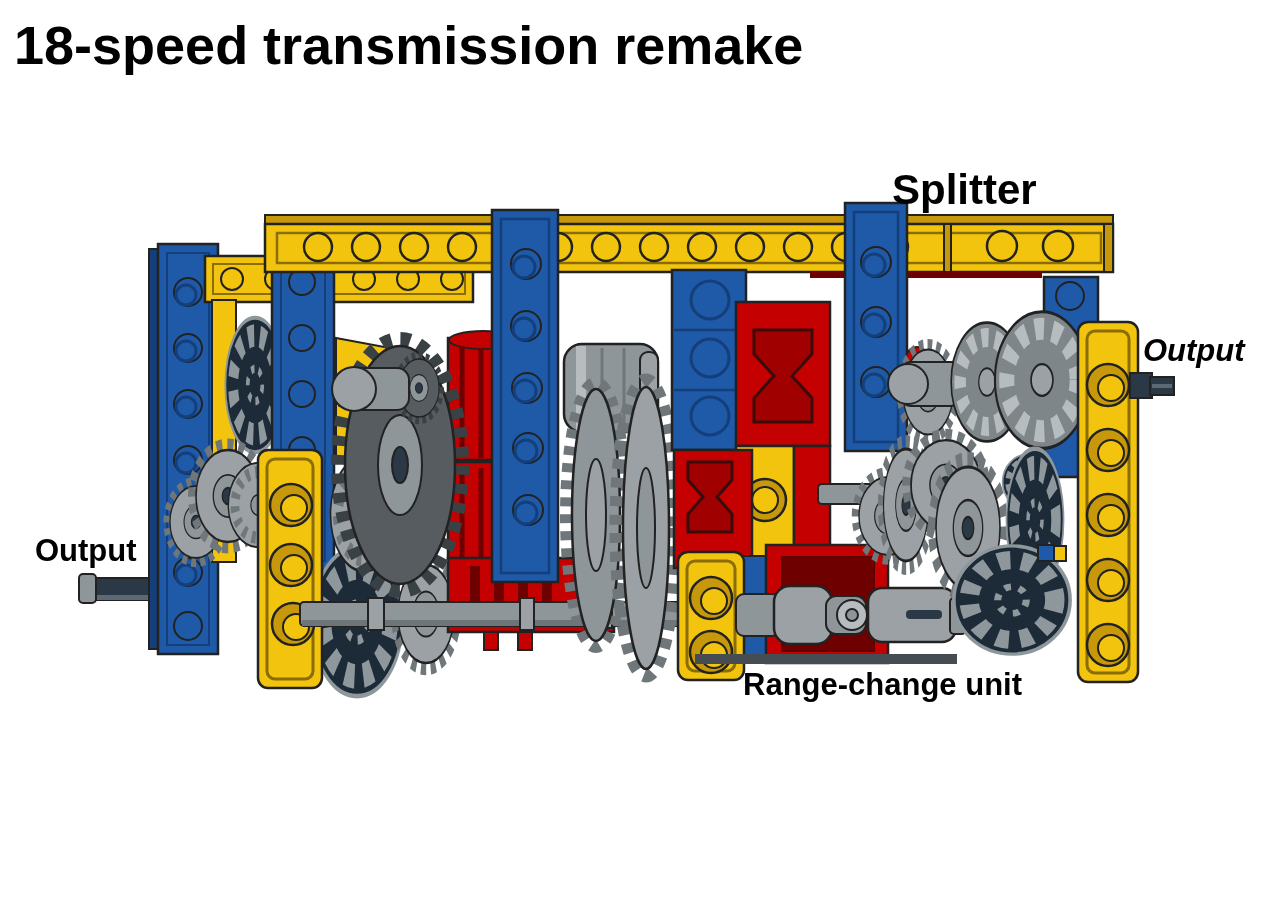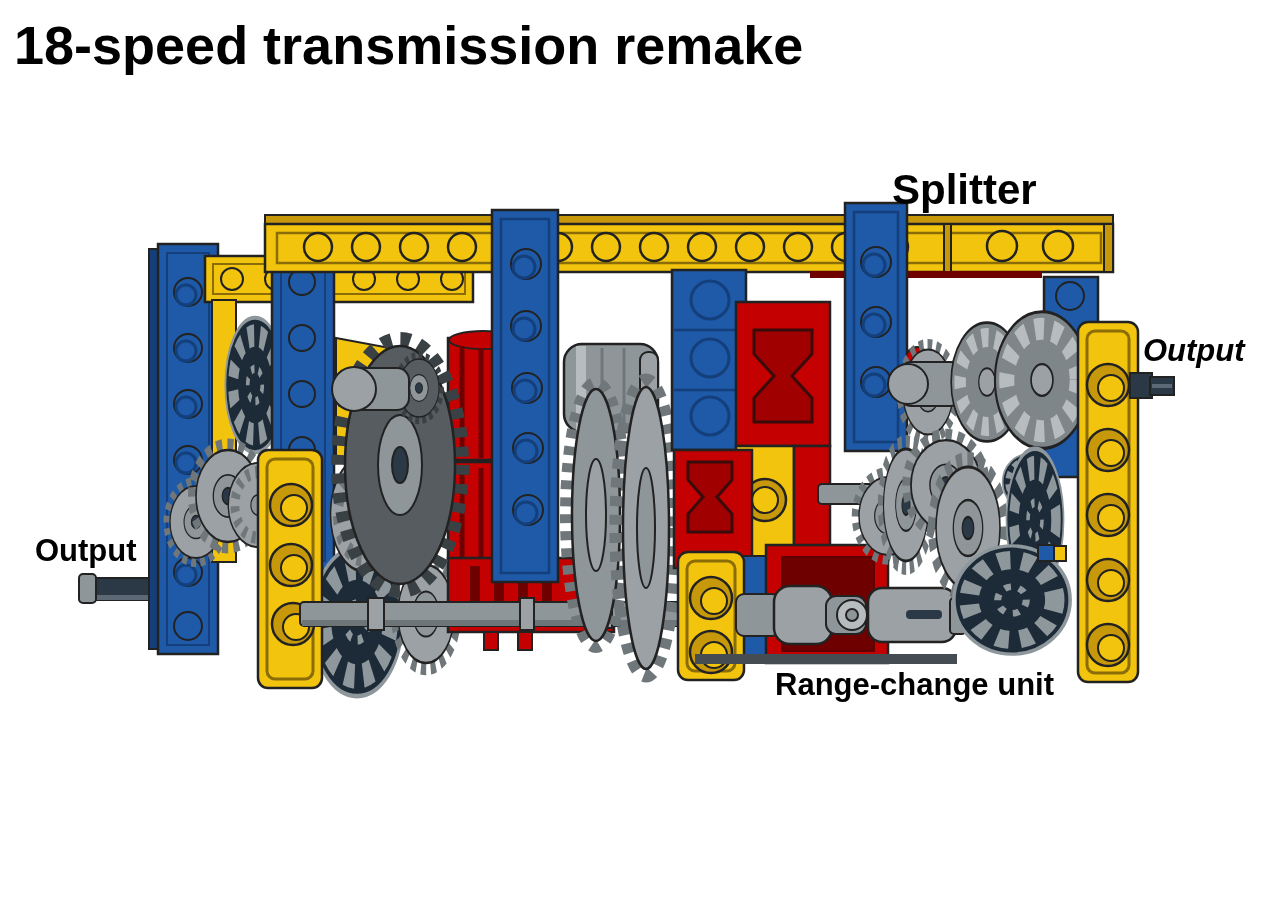--- a/index.html
+++ b/index.html
@@ -15,21 +15,21 @@
   html,body{margin:0;padding:0;background:var(--background);}
   .scene{position:relative;width:1276px;height:900px;background:var(--background);overflow:hidden;
          font-family:"Liberation Sans", sans-serif;}
   .scene svg{position:absolute;left:0;top:0;}
   .label{position:absolute;color:var(--text);font-weight:bold;white-space:nowrap;}
   .title{left:14px;top:14px;font-size:54px;letter-spacing:0px;}
   .lbl-main{left:374px;top:166px;font-size:31px;}
   .lbl-splitter{left:892px;top:166px;font-size:42px;}
   .lbl-output{left:1143px;top:333px;font-size:31px;font-style:italic;}
   .lbl-input{left:35px;top:533px;font-size:31px;}
-  .lbl-range{left:743px;top:667px;font-size:31px;margin-left:32px;}
+  .lbl-range{left:743px;top:667px;font-size:31px;}
   
   .fy{fill:var(--lego-yellow);} .fys{fill:var(--lego-yellow-shade);}
   .fb{fill:var(--lego-blue);} .fbs{fill:var(--lego-blue-shade);}
   .fr{fill:var(--lego-red);} .frd{fill:var(--lego-red-deep);} .frs{fill:var(--lego-red-shade);}
   .fgl{fill:var(--gear-light);} .fgm{fill:var(--gear-mid);} .fgh{fill:var(--gear-hi);}
   .fgp{fill:var(--gear-deep);} .fgd{fill:var(--gear-dark);}
   .fn{fill:var(--knob-navy);} .fax{fill:var(--axle);} .fsh{fill:var(--plate-shadow);}
   .nf{fill:none;}
   
   .ol{stroke:var(--outline);stroke-width:2.5;} .ol2{stroke:var(--outline);stroke-width:2;}

